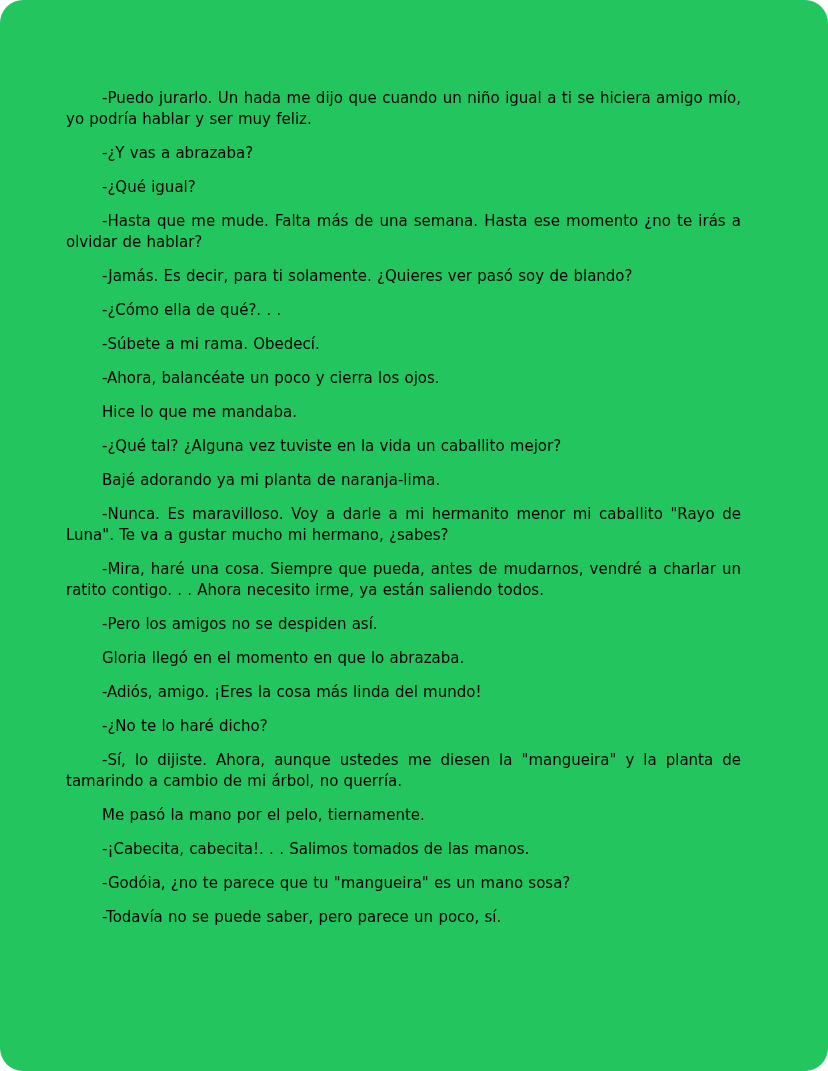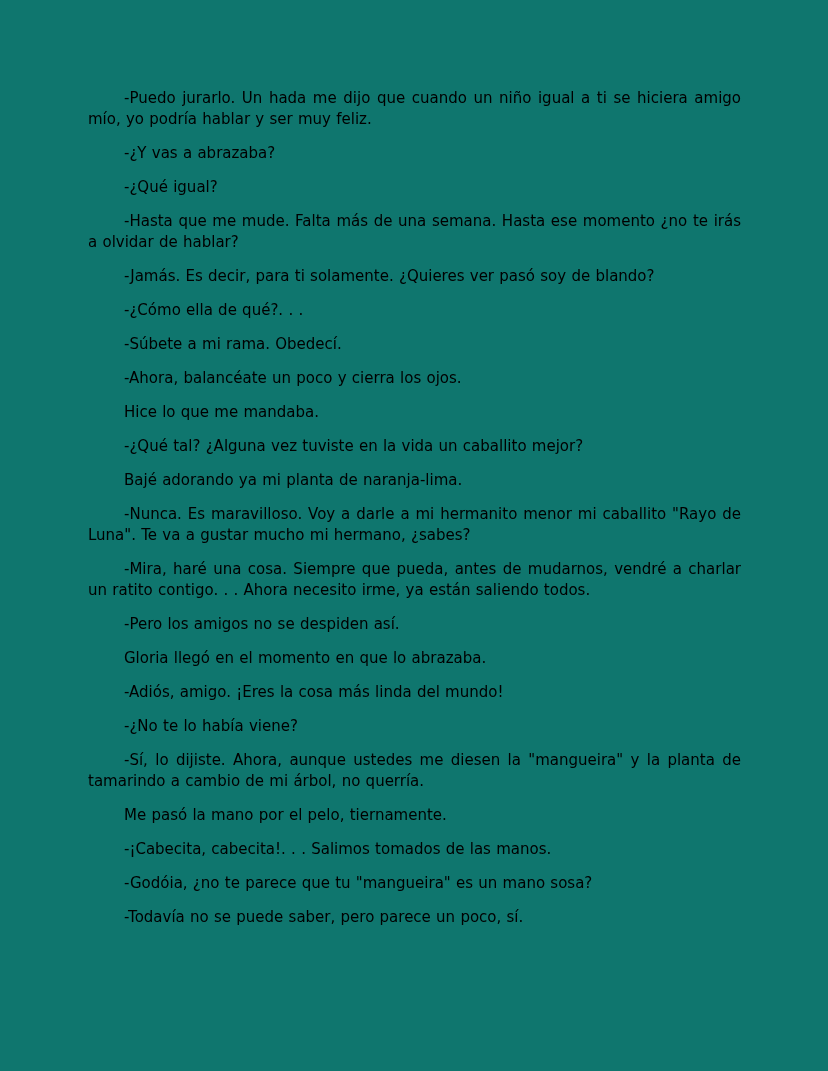--- a/index.html
+++ b/index.html
@@ -11,22 +11,23 @@
     width: 828px;
     height: 1071px;
     overflow: hidden;
     font-family: "DejaVu Sans", sans-serif;
     color: #000000;
   }
   .page {
     box-sizing: border-box;
     width: 828px;
     height: 1071px;
-    padding: 88px 87px 0 88px;
-    background: #0f766e;
+    padding: 88px 87px 0 66px;
+    background: #22c55e;
+    border-radius: 23px;
   }
   .page p {
     margin: 0 0 13px 0;
     font-size: 15px;
     line-height: 21px;
     text-indent: 36px;
     text-align: justify;
     word-spacing: 0.5px;
   }
 </style>
@@ -43,19 +44,19 @@
   <p>-Súbete a mi rama. Obedecí.</p>
   <p>-Ahora, balancéate un poco y cierra los ojos.</p>
   <p>Hice lo que me mandaba.</p>
   <p>-¿Qué tal? ¿Alguna vez tuviste en la vida un caballito mejor?</p>
   <p>Bajé adorando ya mi planta de naranja-lima.</p>
   <p>-Nunca. Es maravilloso. Voy a darle a mi hermanito menor mi caballito "Rayo de Luna". Te va a gustar mucho mi hermano, ¿sabes?</p>
   <p>-Mira, haré una cosa. Siempre que pueda, antes de mudarnos, vendré a charlar un ratito contigo. . . Ahora necesito irme, ya están saliendo todos.</p>
   <p>-Pero los amigos no se despiden así.</p>
   <p>Gloria llegó en el momento en que lo abrazaba.</p>
   <p>-Adiós, amigo. ¡Eres la cosa más linda del mundo!</p>
-  <p>-¿No te lo había viene?</p>
+  <p>-¿No te lo haré dicho?</p>
   <p>-Sí, lo dijiste. Ahora, aunque ustedes me diesen la "mangueira" y la planta de tamarindo a cambio de mi árbol, no querría.</p>
   <p>Me pasó la mano por el pelo, tiernamente.</p>
   <p>-¡Cabecita, cabecita!. . . Salimos tomados de las manos.</p>
   <p>-Godóia, ¿no te parece que tu "mangueira" es un mano sosa?</p>
   <p>-Todavía no se puede saber, pero parece un poco, sí.</p>
 </div>
 
 </body></html>

